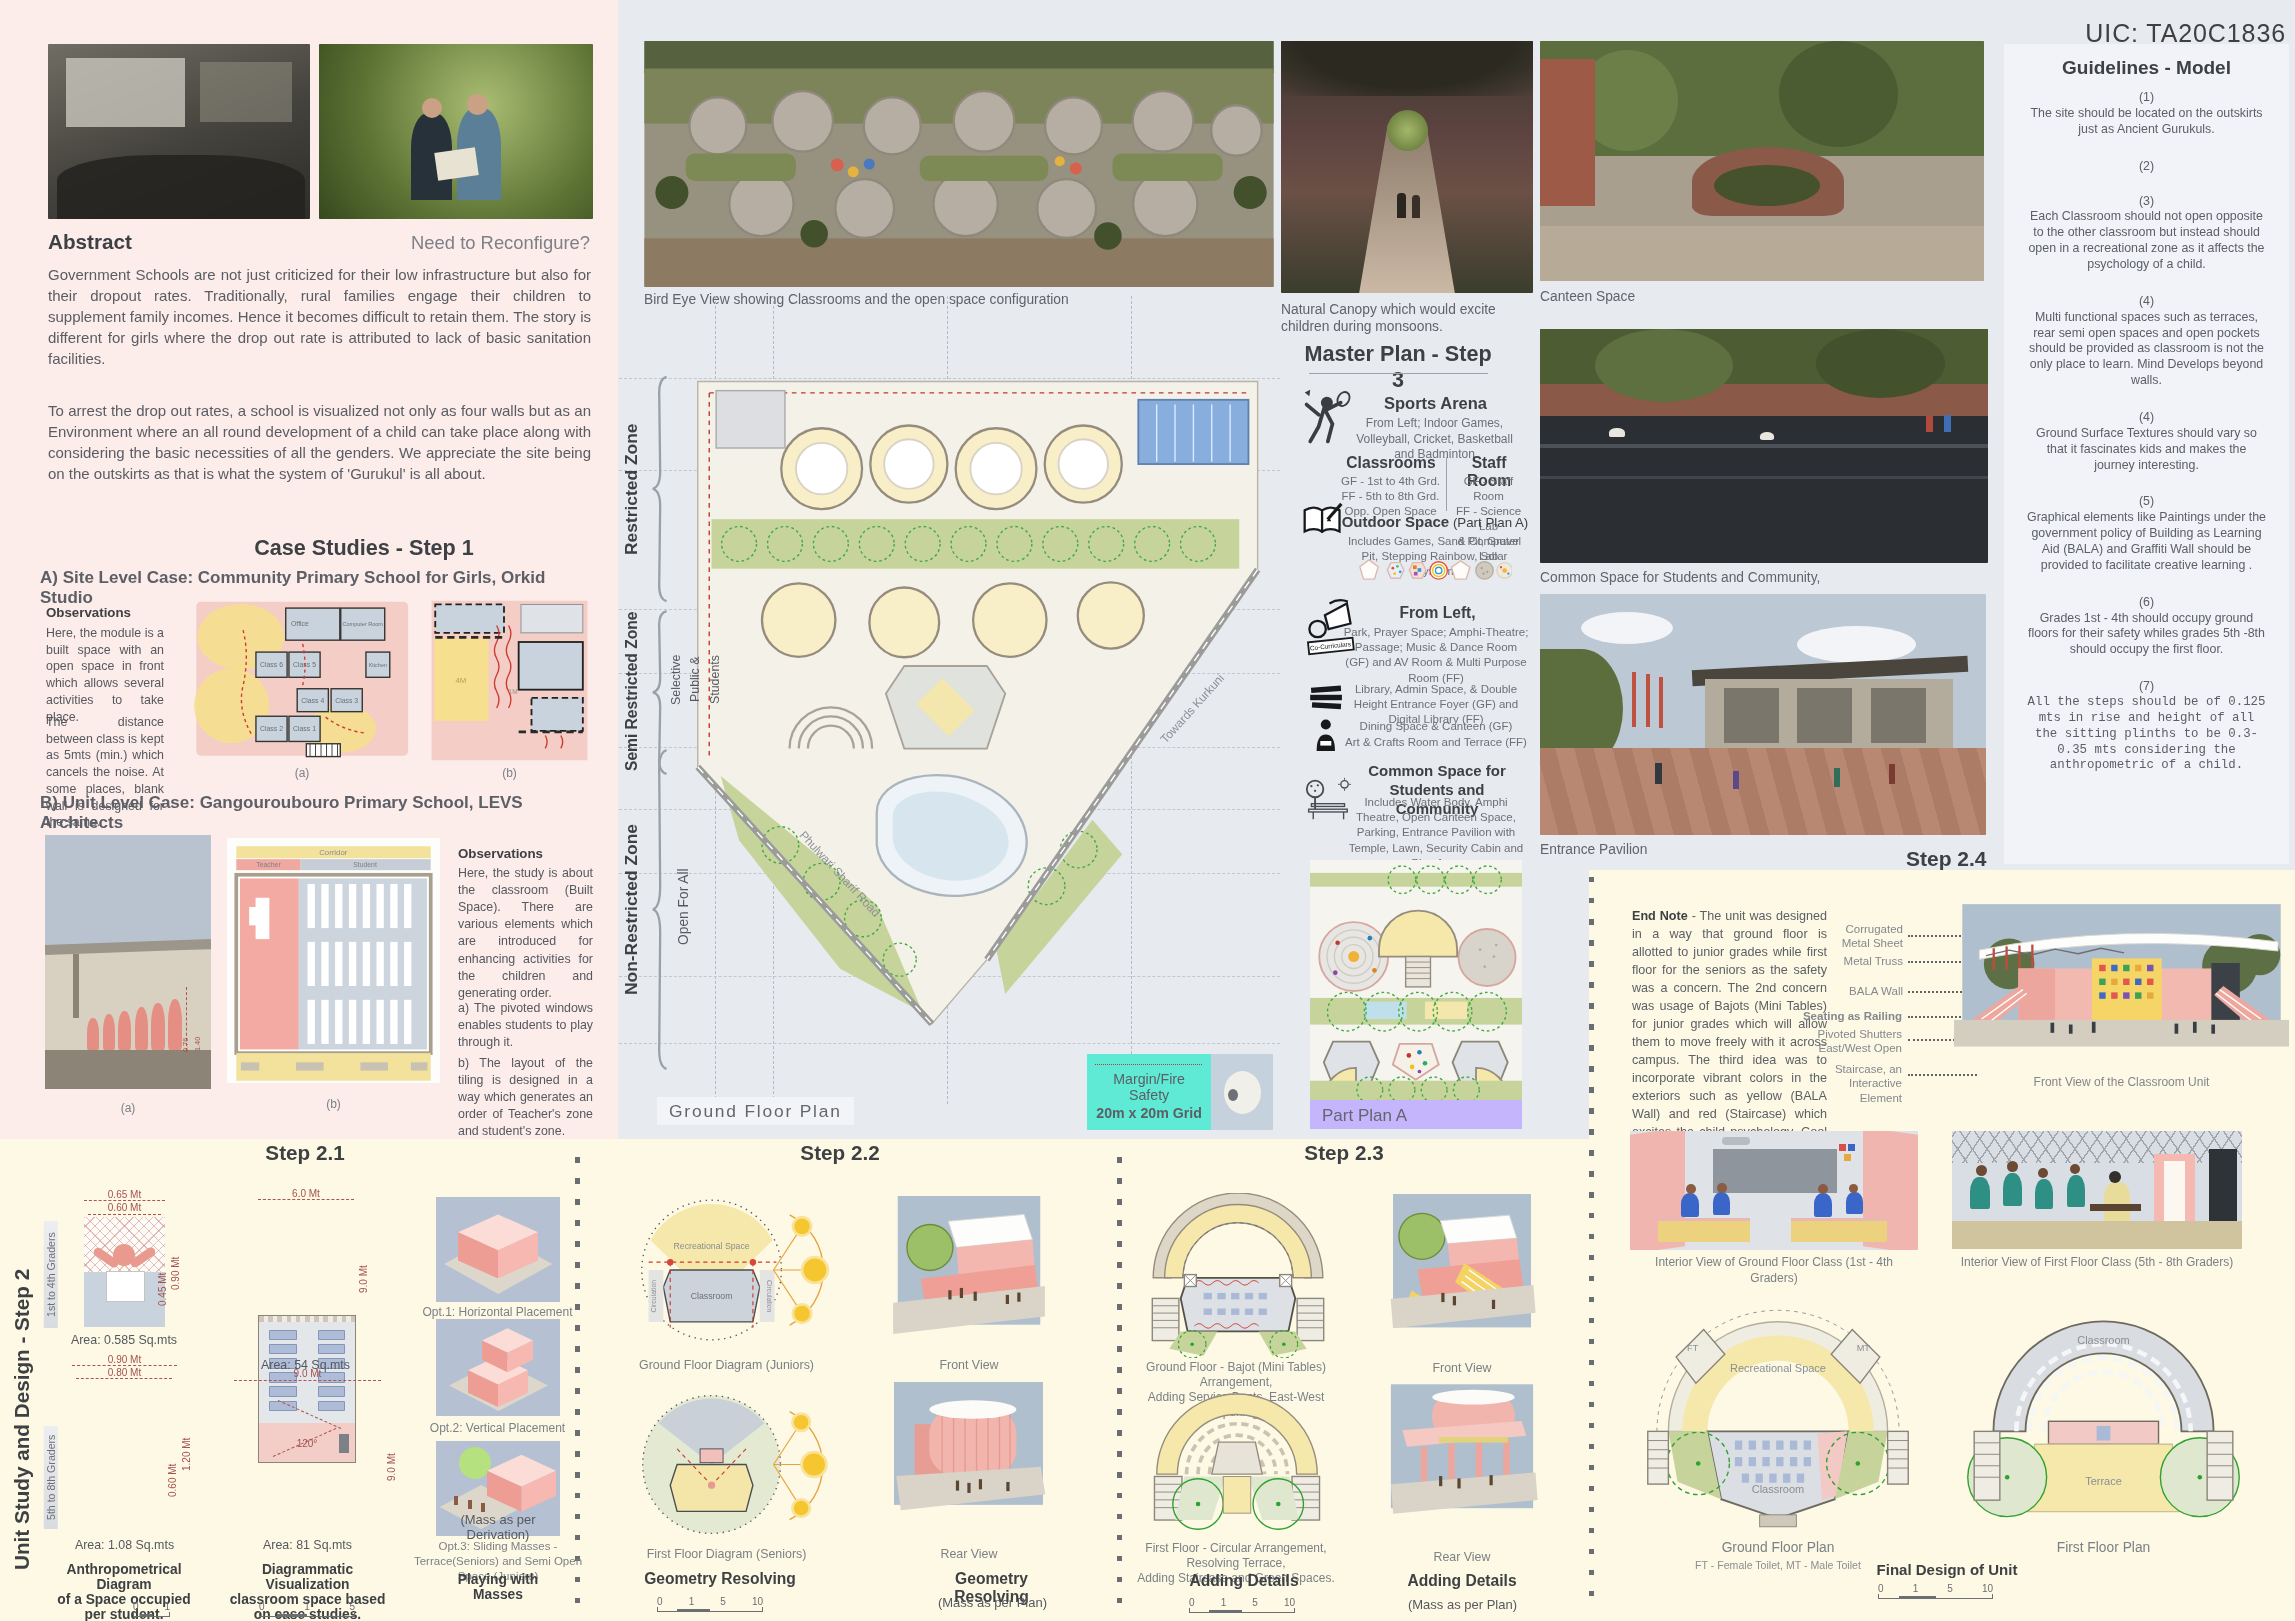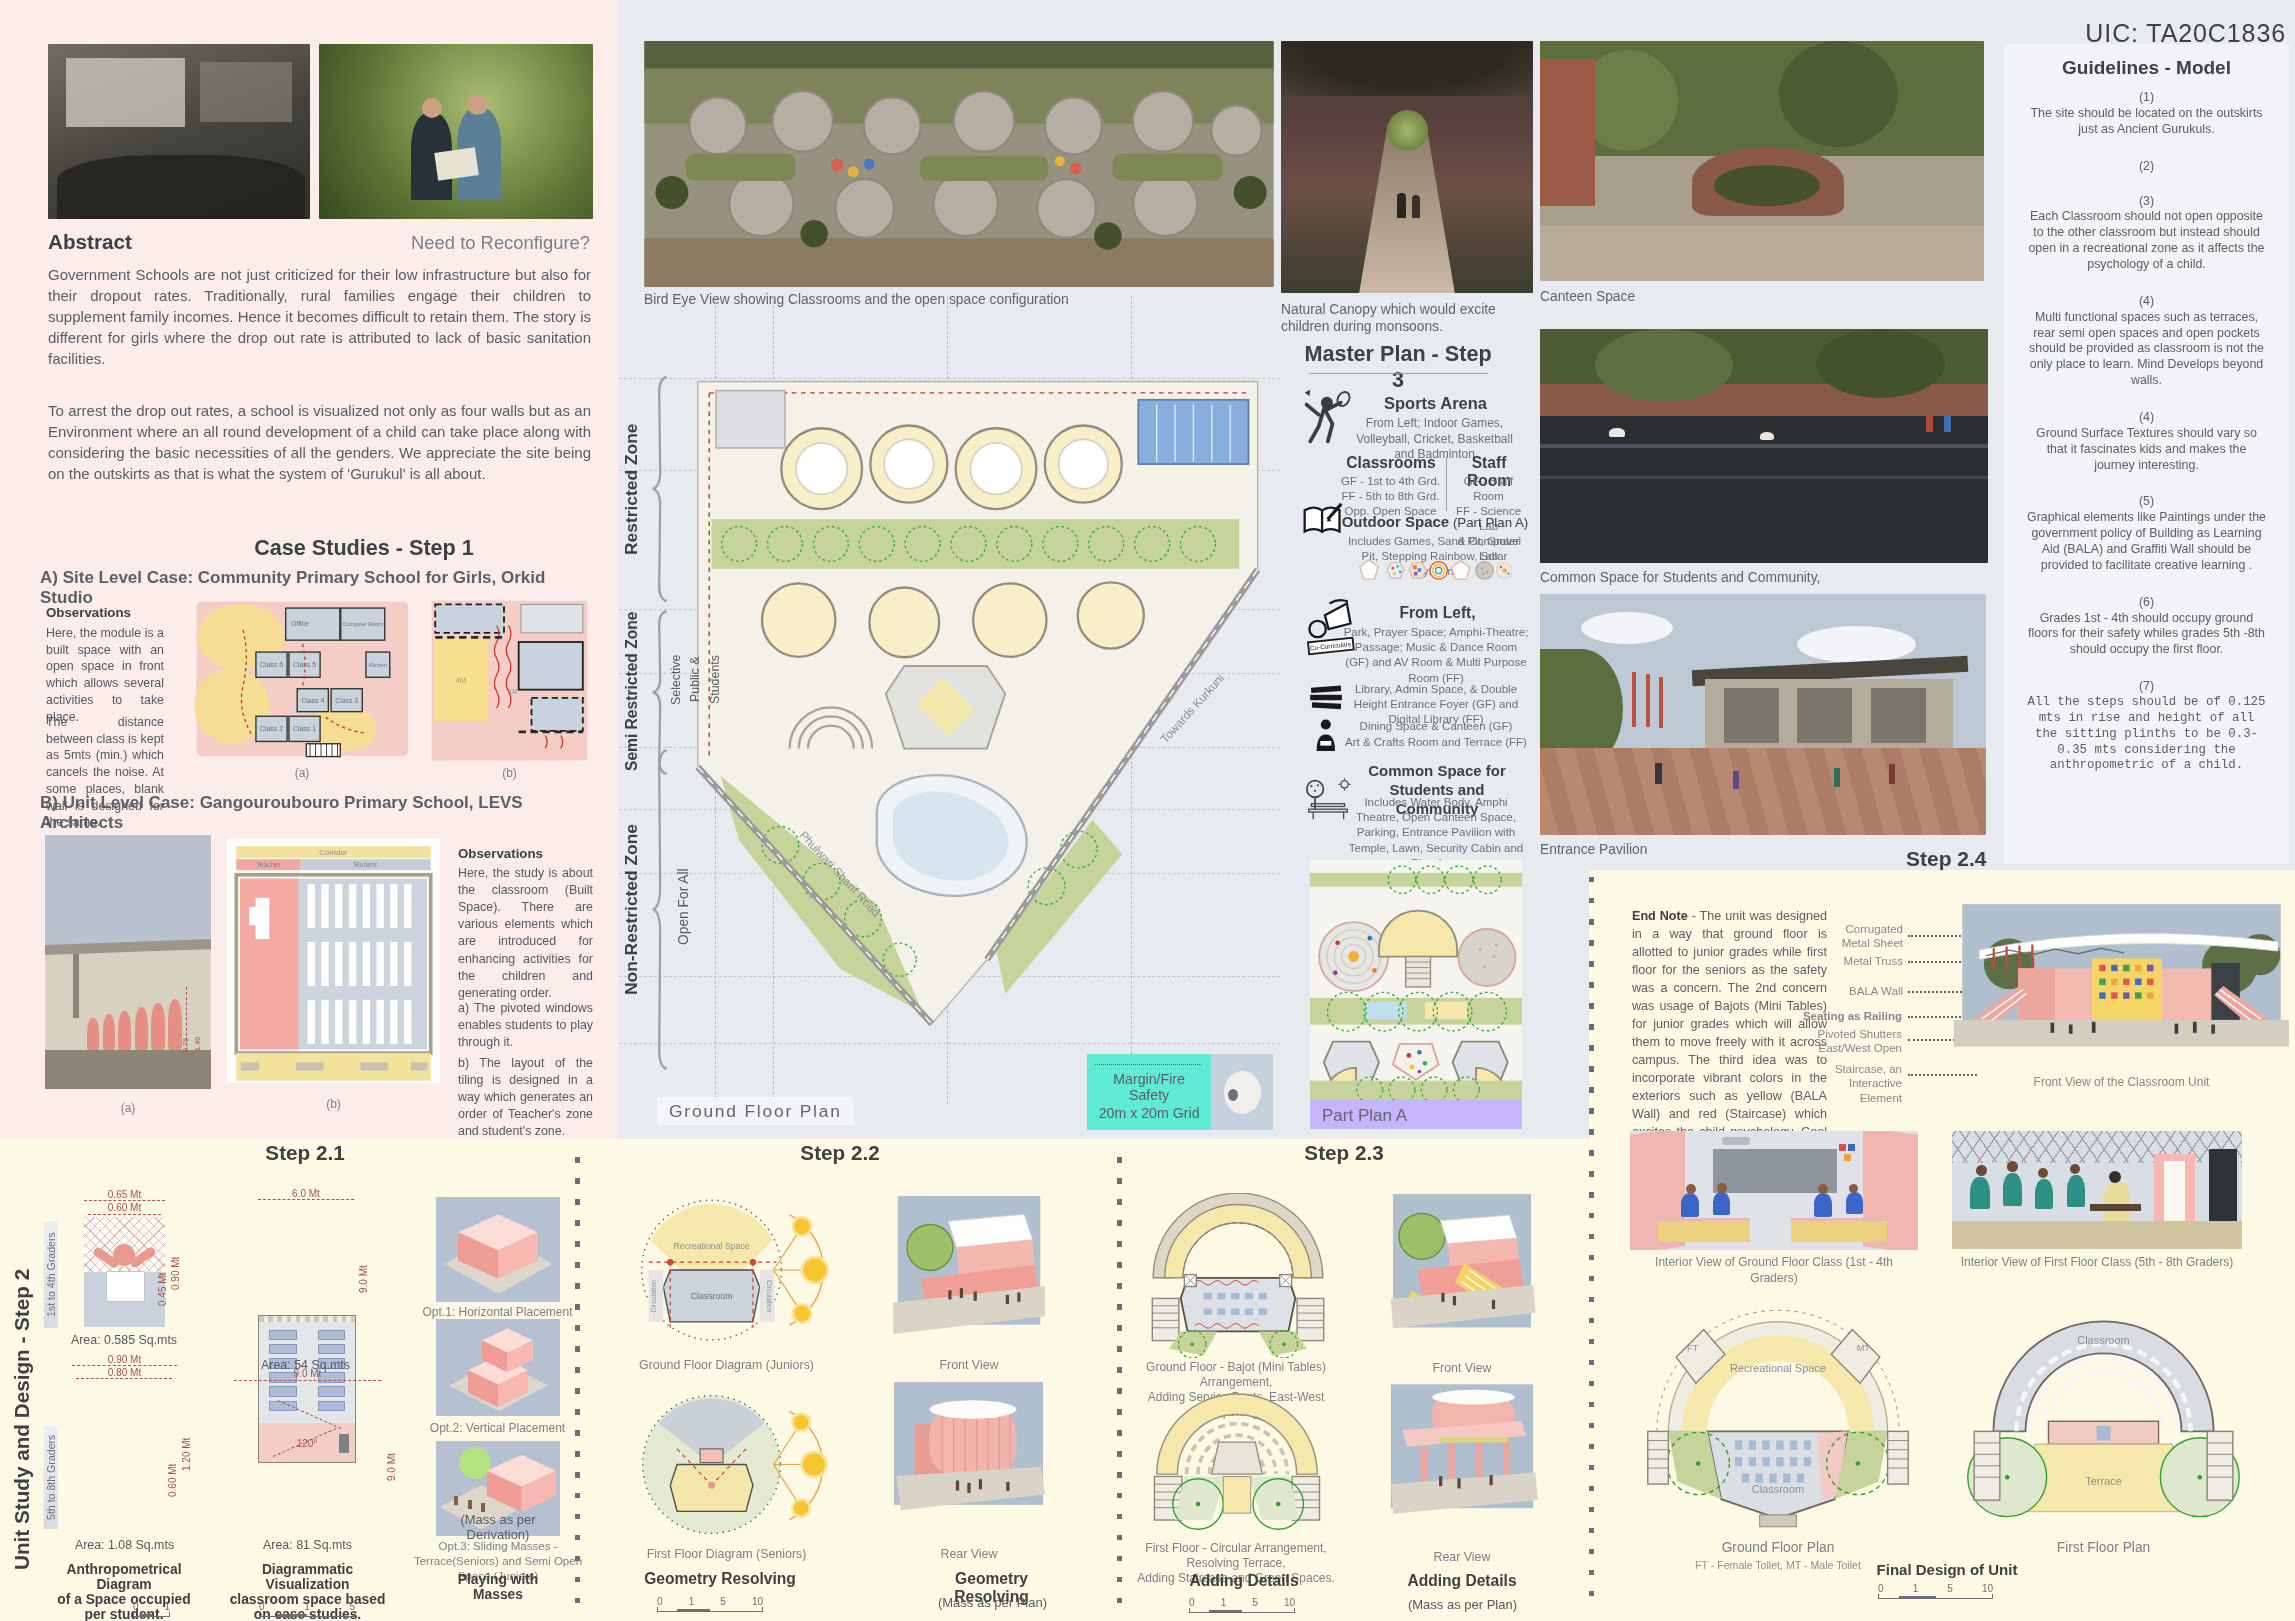--- a/index.html
+++ b/index.html
@@ -557,21 +557,21 @@
         <circle cx="340" cy="500" r="28"></circle>
       </g>
   </svg>
   <div class="abs" style="left:1310px;top:1100px;width:212px;height:28.5px;background:#c4b5fd;">
     <div style="padding:5.5px 0 0 12px;font-size:17px;color:#63676d;">Part Plan A</div>
   </div>
 
   <div class="abs" style="left:1087px;top:1054px;width:124px;height:76px;background:#5eead4;">
     <div class="abs" style="left:8.3px;top:10px;width:107px;border-top:1.8px dotted #c0392b;"></div>
     <div class="abs" style="left:4.6px;top:17.4px;width:115px;text-align:center;font-size:14.2px;color:#5c6066;">Margin/Fire Safety</div>
-    <div class="abs" style="left:4.6px;top:51px;width:115px;text-align:center;font-size:14.2px;color:#5c6066;">20m x 20m Grid</div>
+    <div class="abs" style="left:4.6px;top:51px;width:115px;text-align:center;font-size:14.2px;color:#5c6066;font-weight:bold;">20m x 20m Grid</div>
   </div>
   <div class="abs" style="left:1211px;top:1054px;width:62px;height:76px;background:#c6d1de;">
     <div class="abs" style="left:13px;top:17.4px;width:37px;height:43px;background:#f1efe9;border-radius:50%;"></div>
     <div class="abs" style="left:17.4px;top:35px;width:10px;height:12px;background:#6d7177;border-radius:50%;"></div>
   </div>
 
   <div class="abs photo" style="left:1540px;top:41px;width:444px;height:240px;background:#a99f8f;overflow:hidden;">
     <div class="abs" style="left:0;top:0;width:444px;height:115px;background:#5d6e3e;"></div>
     <div class="abs" style="left:37px;top:9.2px;width:101px;height:101px;background:#6d7f48;border-radius:50%;"></div>
     <div class="abs" style="left:239px;top:0;width:119px;height:106px;background:#4c5c32;border-radius:50%;"></div>

